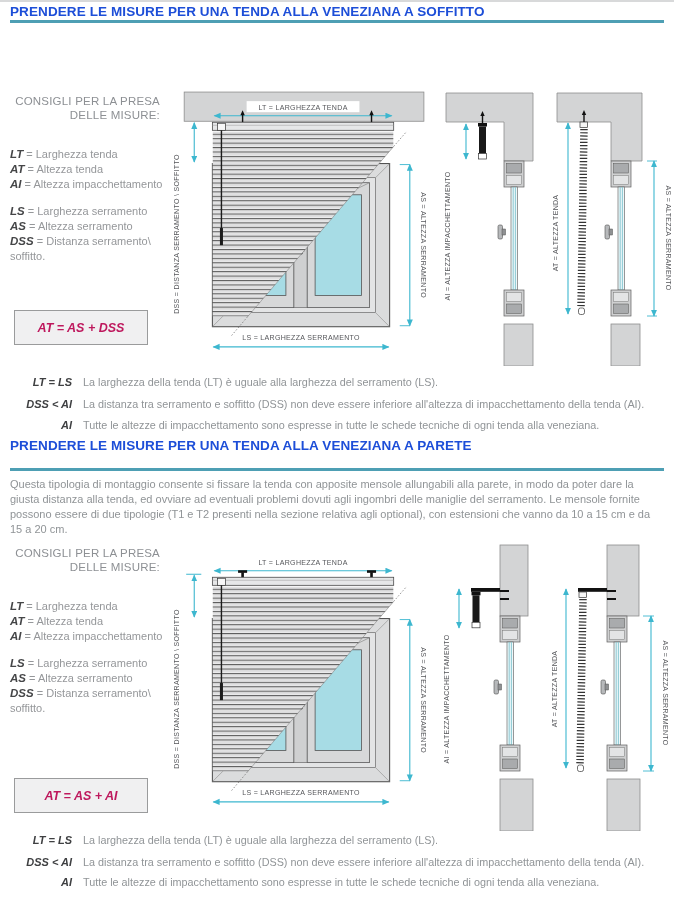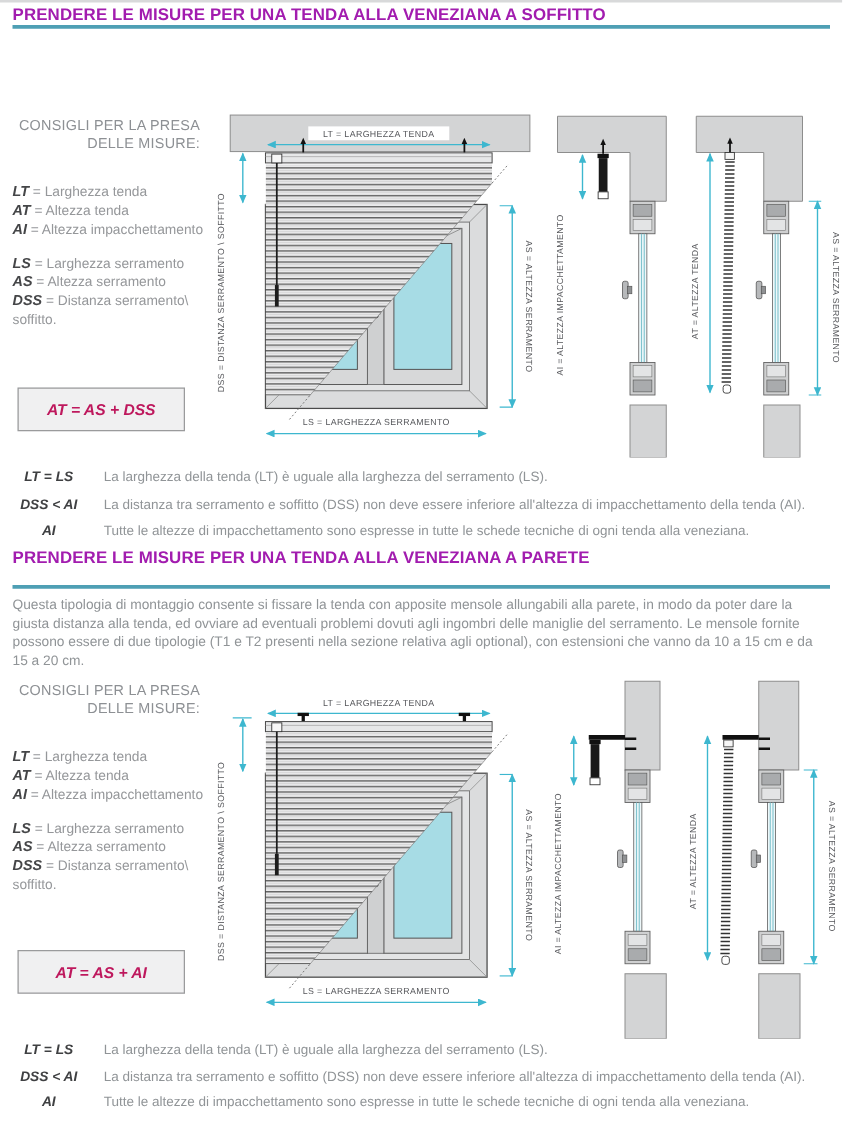--- a/index.html
+++ b/index.html
@@ -1,30 +1,30 @@
 <!DOCTYPE html>
 <html><head>
 <meta charset="utf-8">
 <style>
   html,body{margin:0;padding:0;background:#fff;}
   .page{position:relative;width:674px;height:900px;background:#ffffff;
         font-family:"Liberation Sans",sans-serif;overflow:hidden;}
   .abs{position:absolute;}
   .top-rule{left:0;top:0;width:674px;height:2px;background:#d8d9da;}
-  .sec-title{font-size:13.5px;font-weight:bold;color:#a21caf;letter-spacing:0.1px;white-space:nowrap;}
+  .sec-title{font-size:13.5px;font-weight:bold;color:#1d4ed8;letter-spacing:0.1px;white-space:nowrap;}
   .sec-rule{height:3px;background:#4e9fb4;}
   .intro{font-size:11px;color:#909497;line-height:15px;}
   .advice{font-size:11.5px;color:#8d9094;line-height:14px;letter-spacing:0.2px;text-align:right;}
   .legend-line{font-size:11px;line-height:15px;color:#95979a;}
   .legend-line .abbr{font-weight:bold;font-style:italic;color:#454648;font-size:11.5px;margin-top:20px;}
   .fbox{width:132px;height:33px;border:1px solid #9a9b9c;background:#f0f0f1;
         display:flex;align-items:center;justify-content:center;
         font-weight:bold;font-style:italic;font-size:12.5px;color:#be185d;}
   .note{display:flex;align-items:baseline;}
-  .note-label{flex:0 0 66px;text-align:center;font-weight:bold;font-style:italic;
+  .note-label{flex:0 0 66px;text-align:right;font-weight:bold;font-style:italic;
               font-size:11px;color:#3f4042;padding-right:11px;}
   .note-text{font-size:10.8px;color:#909497;}
   svg{display:block;}
   svg text{font-family:"Liberation Sans",sans-serif;}
   .dl{font-size:7px;fill:#55565a;letter-spacing:0.3px;}
 </style>
 </head>
 <body>
 
 <div class="page">
@@ -189,21 +189,21 @@
     <div class="legend-line"><span class="abbr">LT</span> <span>= Larghezza tenda</span></div>
     <div class="legend-line"><span class="abbr">AT</span> <span>= Altezza tenda</span></div>
     <div class="legend-line"><span class="abbr">AI</span> <span>= Altezza impacchettamento</span></div>
   </div>
   <div class="abs" style="left:10px;top:656px;width:172px;">
     <div class="legend-line"><span class="abbr">LS</span> <span>= Larghezza serramento</span></div>
     <div class="legend-line"><span class="abbr">AS</span> <span>= Altezza serramento</span></div>
     <div class="legend-line"><span class="abbr">DSS</span> <span>= Distanza serramento\ soffitto.</span></div>
   </div>
 
-  <div class="abs fbox" style="left:14px;top:760px;">AT = AS + AI</div>
+  <div class="abs fbox" style="left:14px;top:778px;">AT = AS + AI</div>
 
   <svg class="abs" style="left:170px;top:540px;" width="258" height="278" viewBox="0 0 256 276">
     <text class="dl" x="132" y="24.5" text-anchor="middle">LT = LARGHEZZA TENDA</text>
     <line x1="44" y1="30.5" x2="220" y2="30.5" stroke="#3db7cf" stroke-width="1.1" marker-start="url(#ah)" marker-end="url(#ah)"></line>
     <use href="#bracketz" x="72" y="37"></use>
     <use href="#bracketz" x="200" y="37"></use>
     <use href="#front-common"></use>
     <line x1="16" y1="34" x2="31" y2="34" stroke="#3db7cf" stroke-width="1"></line>
     <line x1="24" y1="35" x2="24" y2="76.5" stroke="#3db7cf" stroke-width="1.1" marker-start="url(#ah)" marker-end="url(#ah)"></line>
   </svg>

